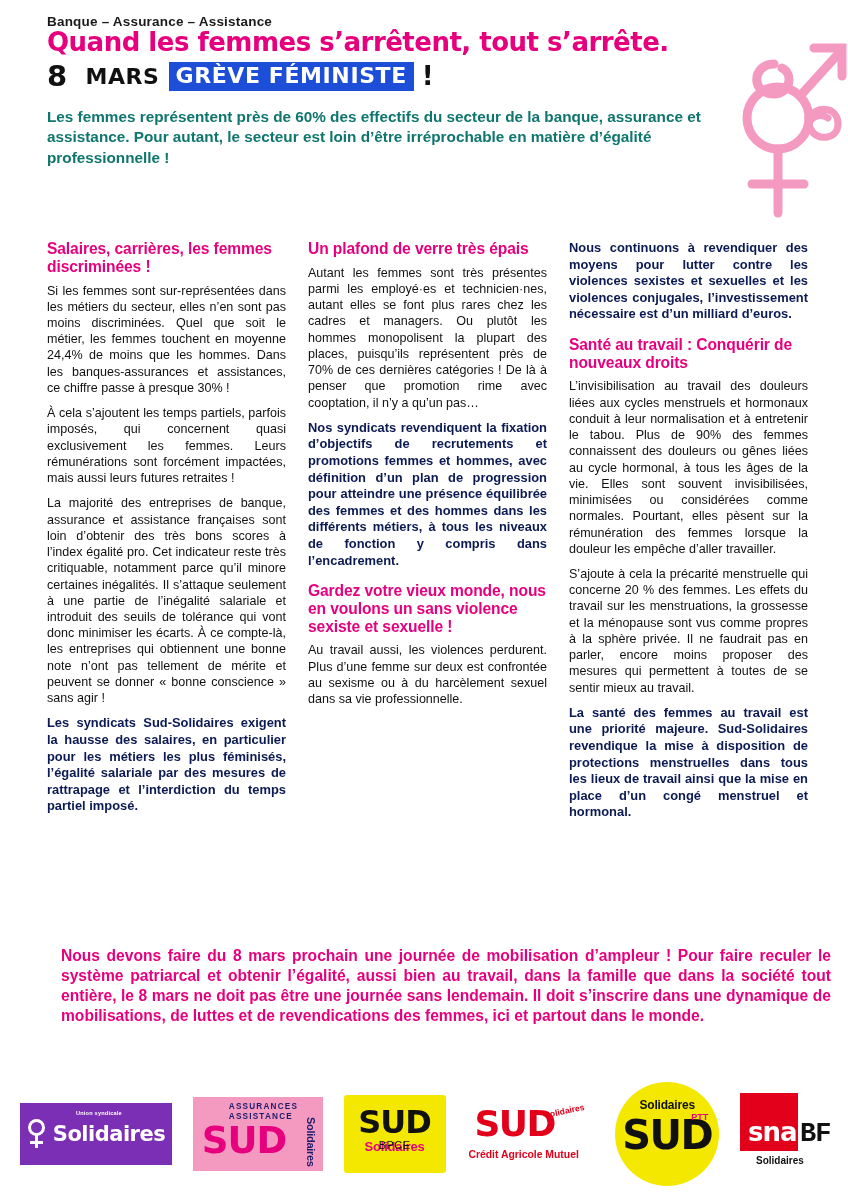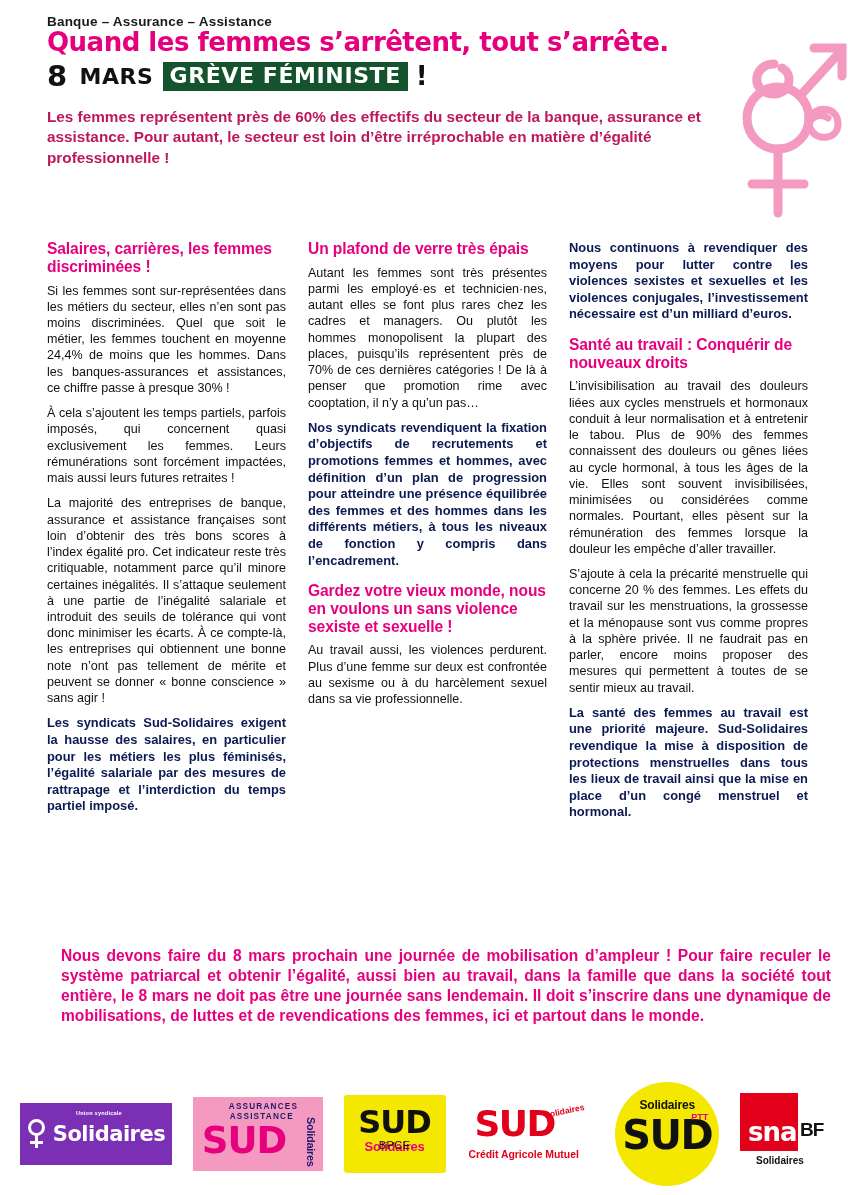--- a/index.html
+++ b/index.html
@@ -45,36 +45,36 @@
     font-weight:bold;
     font-size:25px;
     color:#111;
     letter-spacing:.2px;
     margin:5px 0 0 0;
     display:flex;
     align-items:center;
     gap:0px;
   }
   .title-sub .eight{font-size:29px;line-height:1;}
-  .title-sub .mars{font-size:22px;margin-left:12px;letter-spacing:.6px;}
+  .title-sub .mars{font-size:22px;margin-left:18px;letter-spacing:.6px;}
   .title-sub .greve{
-    background:#14532d;color:#fff;
+    background:#1d4ed8;color:#fff;
     padding:1px 7px 3px 7px;
     margin-left:9px;
     font-size:22px;
     letter-spacing:.6px;
   }
   .title-sub .excl{color:#111;font-size:26px;margin-left:8px;}
 
   .lede{
     margin:16px 0 0 0;
     font-size:15.3px;
     font-weight:bold;
     line-height:1.33;
-    color:#be185d;
+    color:#0f766e;
     width:706px;
   }
 
   
   .symbol{
     position:absolute;
     right:-8px;top:8px;
     width:140px;height:220px;
     pointer-events:none;
   }
@@ -142,21 +142,21 @@
   .logo1 .l1sub{
     position:absolute;top:7px;left:56px;color:#fff;font-size:5.6px;font-weight:bold;letter-spacing:.2px;
   }
   .venus-w{display:inline-block;position:relative;width:22px;height:30px;}
   .venus-w .c{position:absolute;left:1px;top:0;width:17px;height:17px;border:3px solid #fff;border-radius:50%;box-sizing:border-box;}
   .venus-w .v{position:absolute;left:8.5px;top:16px;width:3px;height:13px;background:#fff;}
   .venus-w .h{position:absolute;left:3.5px;top:22px;width:13px;height:3px;background:#fff;}
 
   .logo2{width:130px;height:74px;background:#f49ac1;}
   .logo2 .stack{position:relative;width:130px;height:74px;}
-  .logo2 .top{position:absolute;left:36px;top:5px;color:#1b1b6b;font-size:8.2px;font-weight:bold;letter-spacing:1.2px;line-height:1.25;text-align:center;width:66px;}
+  .logo2 .top{position:absolute;left:36px;top:5px;color:#1b1b6b;font-size:8.2px;font-weight:bold;letter-spacing:1.2px;line-height:1.25;width:66px;}
   .logo2 .sud{position:absolute;left:9px;top:22px;color:#e6007e;font-family:"DejaVu Sans",sans-serif;font-weight:bold;font-size:37px;letter-spacing:-1px;}
   .logo2 .sol{position:absolute;right:6px;top:20px;color:#1b1b6b;font-size:11px;font-weight:bold;writing-mode:vertical-rl;letter-spacing:-.3px;}
 
   .logo3{width:102px;height:78px;background:#f5e800;border-radius:3px;}
   .logo3 .s{position:absolute;left:0;right:0;top:8px;text-align:center;color:#111;font-family:"DejaVu Sans",sans-serif;font-weight:bold;font-size:32px;letter-spacing:-1px;}
   .logo3 .sd{position:absolute;left:0;right:0;top:44px;text-align:center;color:#e6007e;font-weight:bold;font-size:13px;letter-spacing:-.2px;}
   .logo3 .bp{position:absolute;left:0;right:0;top:44px;text-align:center;color:#111;font-weight:normal;font-size:11px;letter-spacing:.4px;}
 
   .logo4{width:128px;height:74px;}
   .logo4 .sud{color:#e2001a;font-family:"DejaVu Sans",sans-serif;font-weight:bold;font-size:36px;letter-spacing:-1.5px;position:absolute;left:8px;top:6px;}
@@ -164,21 +164,21 @@
   .logo4 .ca{position:absolute;left:2px;top:52px;color:#e2001a;font-size:10.4px;font-weight:bold;}
 
   .logo5{width:104px;height:104px;background:#f5e800;border-radius:50%;}
   .logo5 .sol{position:absolute;left:0;right:0;top:16px;text-align:center;color:#111;font-weight:bold;font-size:12px;letter-spacing:-.2px;}
   .logo5 .sud{position:absolute;left:0;right:0;top:30px;text-align:center;color:#111;font-family:"DejaVu Sans",sans-serif;font-weight:bold;font-size:40px;letter-spacing:-1.5px;}
   .logo5 .ptt{position:absolute;right:11px;top:30px;color:#e6007e;font-size:9px;font-weight:bold;}
 
   .logo6{width:92px;height:82px;}
   .logo6 .sq{position:absolute;left:0;top:0;width:58px;height:58px;background:#e2001a;}
   .logo6 .sna{position:absolute;left:8px;top:24px;color:#fff;font-family:"DejaVu Sans",sans-serif;font-weight:bold;font-size:26px;letter-spacing:-1px;}
-  .logo6 .bf{position:absolute;left:60px;top:26px;color:#111;font-family:Liberation Sans, sans-serif;font-weight:bold;font-size:19px;letter-spacing:-1px;}
+  .logo6 .bf{position:absolute;left:60px;top:26px;color:#111;font-family:Liberation Mono, monospace;font-weight:bold;font-size:27px;letter-spacing:-1px;}
   .logo6 .sol{position:absolute;left:16px;top:62px;color:#111;font-size:10px;font-weight:bold;}
 </style>
 </head>
 <body>
 
 <div class="page">
 
   <div class="inner">
     <div class="kicker">Banque – Assurance – Assistance</div>
     <div class="title-main">Quand les femmes s’arrêtent, tout s’arrête.</div>

